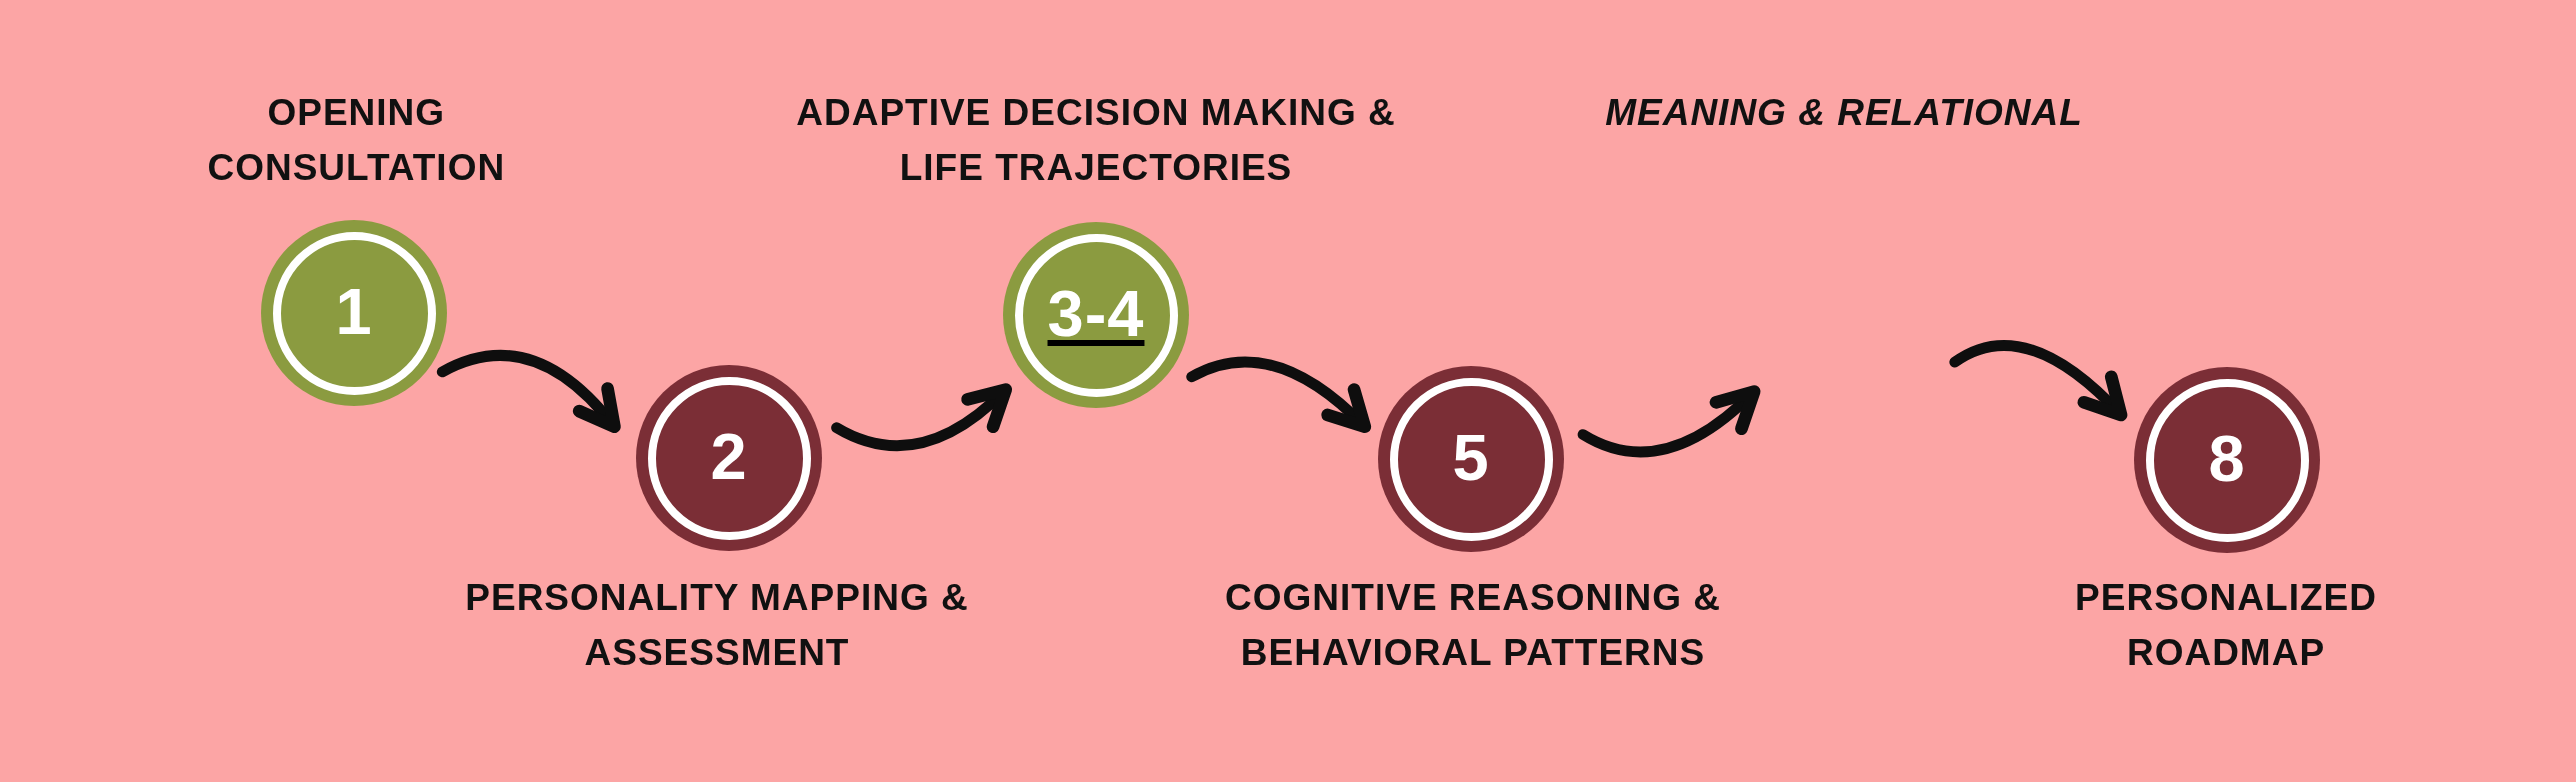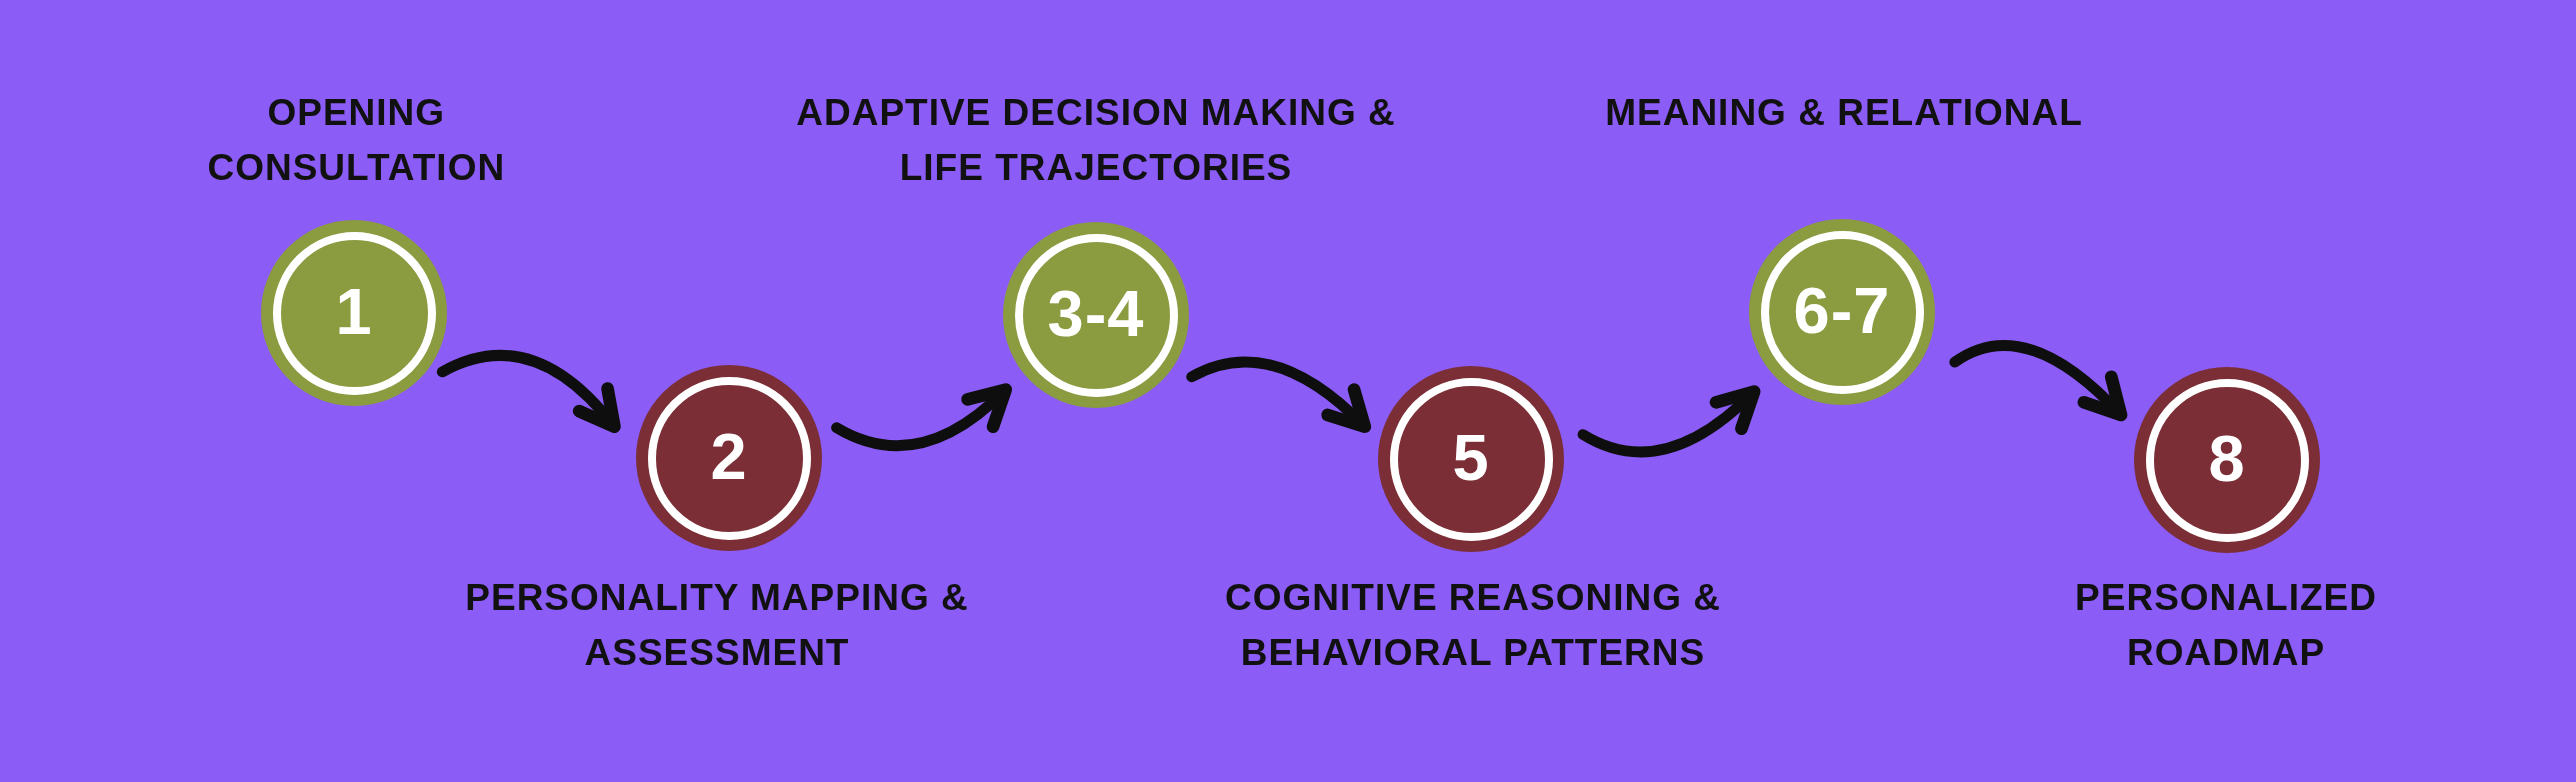--- a/index.html
+++ b/index.html
@@ -1,19 +1,19 @@
 <!DOCTYPE html>
 <html><head>
 <meta charset="utf-8">
 <style>
   html,body { margin:0; padding:0; background:#ffffff; }
   .canvas {
     position:relative;
     width:2576px; height:783px;
-    background:#8b5cf6;
+    background:#fca5a5;
     font-family:"Liberation Sans", sans-serif;
     overflow:hidden;
   }
   .caption {
     position:absolute;
     width:744px;
     text-align:center;
     color:#111111;
     font-weight:700;
     font-size:37px;
@@ -98,43 +98,38 @@
   </div>
   <div class="caption" style="left:724px; top:85px;">
     <span class="cap-line">ADAPTIVE DECISION MAKING &amp;</span>
     <span class="cap-line">LIFE TRAJECTORIES</span>
   </div>
 
   <div class="caption" style="left:345px; top:570px;">
     <span class="cap-line">PERSONALITY MAPPING &amp;</span>
     <span class="cap-line">ASSESSMENT</span>
   </div>
-  <div class="circle green" style="left:1003px; top:222px;">
+  <div class="circle green" style="left:1003px; top:222px;text-decoration:underline;">
     <div class="inner green">
       <span class="num">3-4</span>
     </div>
   </div>
 
   <div class="circle maroon" style="left:1378px; top:366px;">
     <div class="inner maroon">
       <span class="num">5</span>
     </div>
   </div>
   <div class="caption" style="left:1101px; top:570px;">
     <span class="cap-line">COGNITIVE REASONING &amp;</span>
     <span class="cap-line">BEHAVIORAL PATTERNS</span>
   </div>
 
-  <div class="caption" style="left:1472px; top:85px;">
+  <div class="caption" style="left:1472px; top:85px;font-style:italic;">
     <span class="cap-line">MEANING &amp; RELATIONAL</span>
-  </div>
-  <div class="circle green" style="left:1749px; top:219px;">
-    <div class="inner green">
-      <span class="num">6-7</span>
-    </div>
   </div>
 
   <div class="circle maroon" style="left:2134px; top:367px;">
     <div class="inner maroon">
       <span class="num">8</span>
     </div>
   </div>
   <div class="caption" style="left:1854px; top:570px;">
     <span class="cap-line">PERSONALIZED</span>
     <span class="cap-line">ROADMAP</span>

